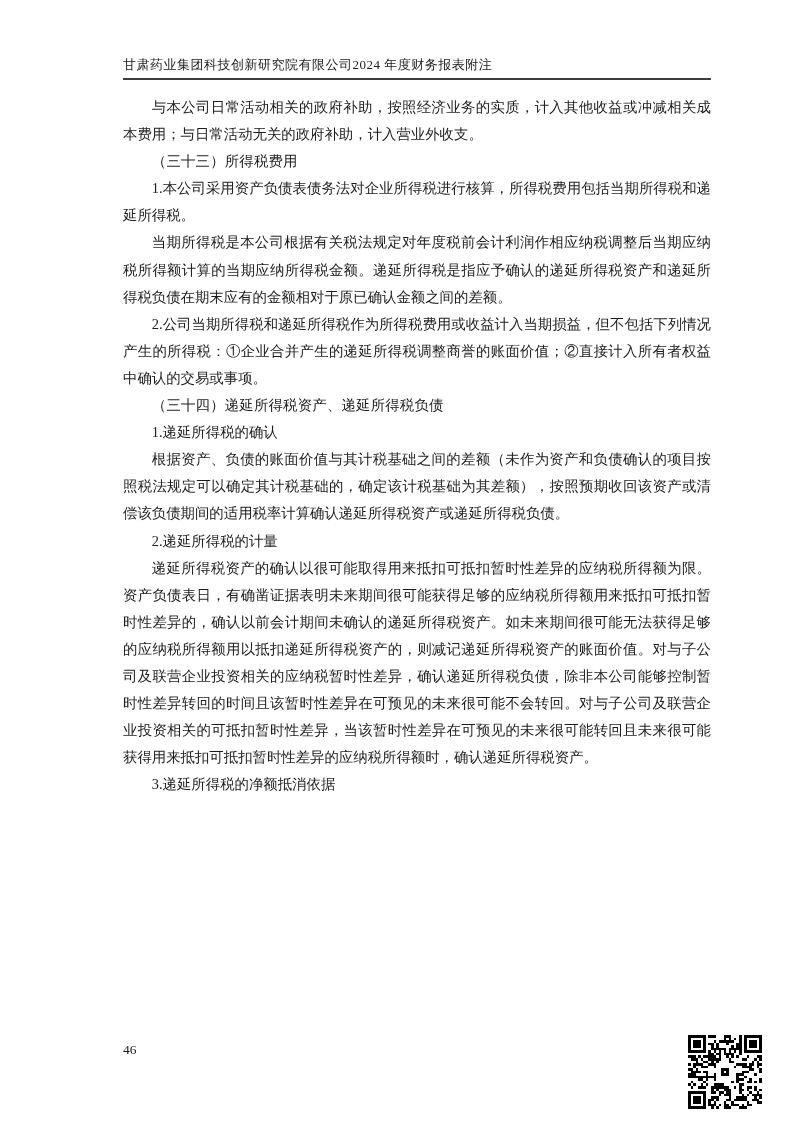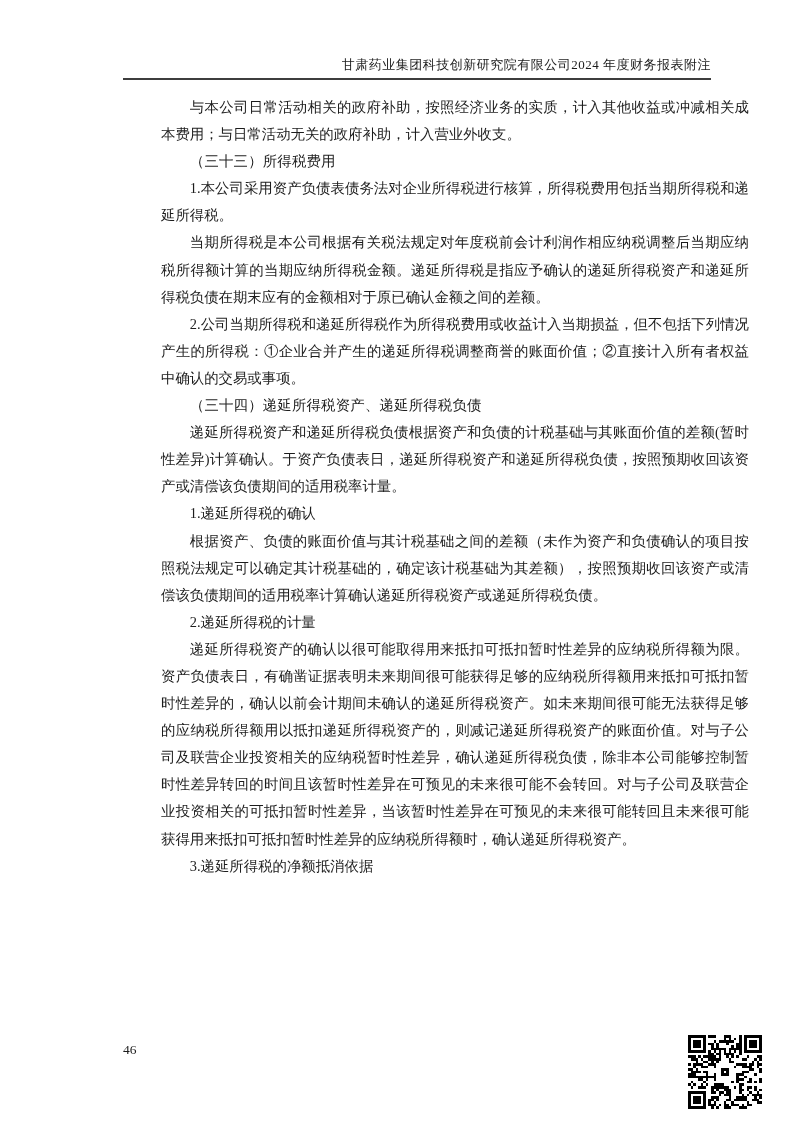--- a/index.html
+++ b/index.html
@@ -14,38 +14,37 @@
   .page {
     position: absolute;
     left: 123px; top: 0;
     width: 588px; height: 1123px;
   }
   
   .doc-header {
     position: absolute;
     left: 0; top: 56px; width: 100%;
     display: flex;
-    justify-content: flex-end;
+    justify-content: flex-start;
     align-items: flex-end;
     font-size: 13px;
     letter-spacing: 0.5px;
     padding-bottom: 4px;
     border-bottom: 2.5px solid #3d3d3d;
     box-sizing: border-box;
   }
   .doc-header .left, .doc-header .right { white-space: nowrap; }
   
   .doc-body {
     position: absolute;
     left: 0; top: 94px; width: 588px;
     font-size: 14.4px;
     line-height: 27.1px;
     text-align: justify;
     text-justify: inter-ideograph;
-    margin-left: 38px;
   }
   .doc-body p {
     margin: 0;
     text-indent: 2em;
   }
   .doc-body p.heading {
     font-weight: normal;
     letter-spacing: 0.2px;
   }
   
@@ -74,21 +73,20 @@
     <span class="right">2024 年度财务报表附注</span>
   </div>
 
   <div class="doc-body">
     <p>与本公司日常活动相关的政府补助，按照经济业务的实质，计入其他收益或冲减相关成本费用；与日常活动无关的政府补助，计入营业外收支。</p>
     <p class="heading">（三十三）所得税费用</p>
     <p>1.本公司采用资产负债表债务法对企业所得税进行核算，所得税费用包括当期所得税和递延所得税。</p>
     <p>当期所得税是本公司根据有关税法规定对年度税前会计利润作相应纳税调整后当期应纳税所得额计算的当期应纳所得税金额。递延所得税是指应予确认的递延所得税资产和递延所得税负债在期末应有的金额相对于原已确认金额之间的差额。</p>
     <p>2.公司当期所得税和递延所得税作为所得税费用或收益计入当期损益，但不包括下列情况产生的所得税：①企业合并产生的递延所得税调整商誉的账面价值；②直接计入所有者权益中确认的交易或事项。</p>
     <p class="heading">（三十四）递延所得税资产、递延所得税负债</p>
-    <p>递延所得税资产和递延所得税负债根据资产和负债的计税基础与其账面价值的差额(暂时性差异)计算确认。于资产负债表日，递延所得税资产和递延所得税负债，按照预期收回该资产或清偿该负债期间的适用税率计量。</p>
     <p>1.递延所得税的确认</p>
     <p>根据资产、负债的账面价值与其计税基础之间的差额（未作为资产和负债确认的项目按照税法规定可以确定其计税基础的，确定该计税基础为其差额），按照预期收回该资产或清偿该负债期间的适用税率计算确认递延所得税资产或递延所得税负债。</p>
     <p>2.递延所得税的计量</p>
     <p>递延所得税资产的确认以很可能取得用来抵扣可抵扣暂时性差异的应纳税所得额为限。资产负债表日，有确凿证据表明未来期间很可能获得足够的应纳税所得额用来抵扣可抵扣暂时性差异的，确认以前会计期间未确认的递延所得税资产。如未来期间很可能无法获得足够的应纳税所得额用以抵扣递延所得税资产的，则减记递延所得税资产的账面价值。对与子公司及联营企业投资相关的应纳税暂时性差异，确认递延所得税负债，除非本公司能够控制暂时性差异转回的时间且该暂时性差异在可预见的未来很可能不会转回。对与子公司及联营企业投资相关的可抵扣暂时性差异，当该暂时性差异在可预见的未来很可能转回且未来很可能获得用来抵扣可抵扣暂时性差异的应纳税所得额时，确认递延所得税资产。</p>
     <p>3.递延所得税的净额抵消依据</p>
   </div>
 
   <div class="doc-footer">
     <span>46</span>
   </div>

